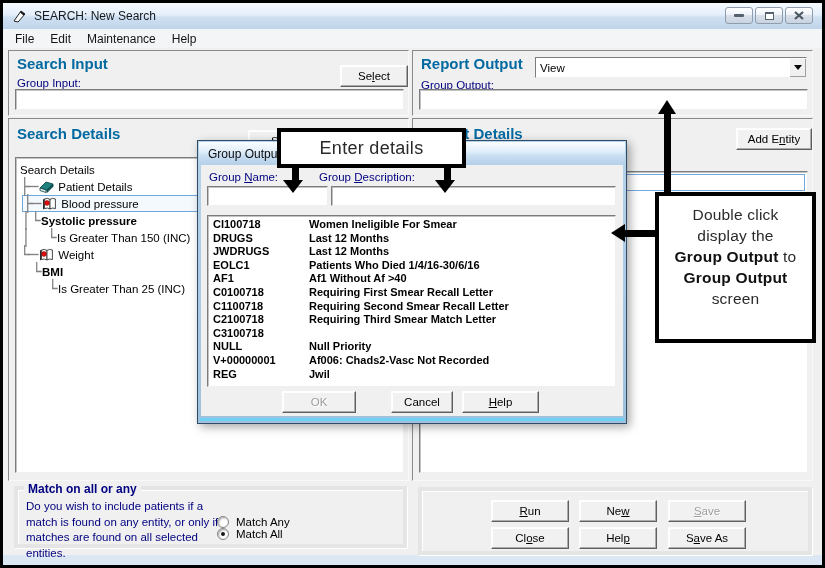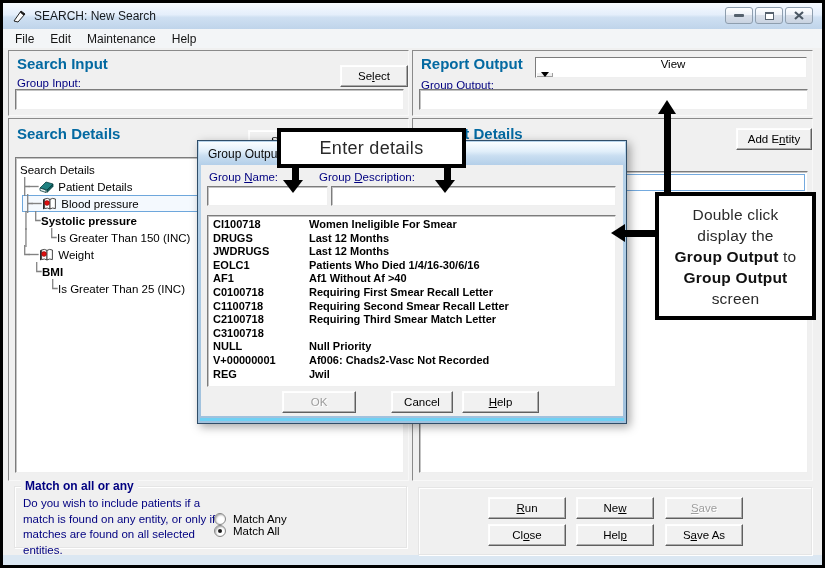--- a/index.html
+++ b/index.html
@@ -31,21 +31,21 @@
     border-color:#7c7c7c #efefef #efefef #7c7c7c;box-shadow:inset 1px 1px 0 #c3c3c3;
     font-size:11.5px;padding:2px 4px;font-family:"Liberation Sans",sans-serif;outline:none;}
   .btn95{position:absolute;box-sizing:border-box;background:#f1f1f1;border:1px solid;
     border-color:#fdfdfd #5f5f5f #5f5f5f #fdfdfd;
     box-shadow:inset -1px -1px 0 #ababab,inset 1px 1px 0 #ffffff;
     font-size:11.5px;color:#000;display:flex;align-items:center;justify-content:center;white-space:nowrap;}
   .btn95.disabled{color:#9d9d9d;text-shadow:1px 1px 0 #fff;}
   .listbox{position:absolute;background:#fff;border:1px solid;box-sizing:border-box;
     border-color:#7c7c7c #efefef #efefef #7c7c7c;box-shadow:inset 1px 1px 0 #c3c3c3;overflow:hidden;}
   .combo{position:absolute;background:#fff;border:1px solid;box-sizing:border-box;
-    border-color:#7c7c7c #efefef #efefef #7c7c7c;display:flex;align-items:center;font-size:11.5px;flex-direction:column;}
+    border-color:#7c7c7c #efefef #efefef #7c7c7c;display:flex;align-items:center;font-size:11.5px;}
   .combo-text{flex:1;padding-left:4px;}
   .combo-btn{width:17px;align-self:stretch;background:#f0f0f0;
     box-shadow:inset 1px 1px 0 #fff,inset -1px -1px 0 #9f9f9f;
     display:flex;align-items:center;justify-content:center;}
   .combo-arrow{width:0;height:0;border-left:4px solid transparent;border-right:4px solid transparent;border-top:5px solid #000;}
   
   .trow{height:17px;display:flex;align-items:center;font-size:11.5px;color:#000;white-space:nowrap;}
   .conn{font-family:"DejaVu Sans Mono",monospace;font-size:16px;line-height:17px;color:#828282;
     display:inline-block;letter-spacing:-1px;flex:none;}
   .c-tee::before{content:"├─";}
@@ -56,21 +56,21 @@
   .c-l::before{content:"└";}
   .sp12{display:inline-block;width:12px;flex:none;}
   .sp28{display:inline-block;width:28px;flex:none;}
   .sp16{display:inline-block;width:16px;flex:none;}
   .b{font-weight:bold;}
   .ticon{width:16px;height:14px;margin:0 3px 0 2px;flex:none;}
   .sel-row{border:1px solid #6ea7dc;background:#f4f9fe;margin:0 2px;box-sizing:border-box;}
   .tree-pad{padding:3px 0 0 4px;}
   .focus-row{position:absolute;left:2px;top:2px;width:381px;height:15px;border:1px solid #74aadf;}
   
-  .groupbox{position:absolute;border:1px solid #e5e5e5;box-sizing:border-box;
+  .groupbox{position:absolute;border:4px solid #e5e5e5;box-sizing:border-box;
     box-shadow:inset 1px 1px 0 #fff,1px 1px 0 #fff;padding-left:44px;}
   .groupbox-legend{position:absolute;top:-8px;left:6px;background:#f0f0f0;padding:0 4px;
     font-weight:bold;font-size:12px;color:#000080;white-space:nowrap;}
   .match-desc{position:absolute;left:8px;top:9px;font-size:11.5px;color:#000080;line-height:15.5px;}
   .radio-row{position:absolute;display:flex;align-items:center;gap:7px;font-size:11.5px;color:#000;}
   .radio{width:12px;height:12px;border-radius:50%;background:#fff;border:1px solid #858585;
     box-shadow:inset 1px 1px 2px rgba(0,0,0,.35),inset -1px -1px 0 #fff;position:relative;flex:none;box-sizing:border-box;}
   .radio.checked::after{content:"";position:absolute;left:3px;top:3px;width:4px;height:4px;border-radius:50%;background:#1a1a1a;}
   
   .dialog{position:absolute;left:197px;top:140px;width:430px;height:284px;box-sizing:border-box;
@@ -81,21 +81,21 @@
     display:flex;align-items:center;padding-left:9px;font-size:12px;color:#0c0c0c;box-sizing:border-box;}
   .dlg-body{position:absolute;left:3px;top:24px;right:3px;bottom:7px;background:#f0f0f0;}
   .dlg-accent{position:absolute;left:2px;right:2px;bottom:2px;height:3px;background:#6fd1f4;}
   .dlg-row{height:13.6px;display:flex;font-size:11px;line-height:13.5px;white-space:nowrap;color:#000;}
   .dlg-col-code{width:96px;padding-left:5px;flex:none;}
   .dlg-rows{padding-top:2px;}
   
   .callout{position:absolute;background:#fff;border:4px solid #000;z-index:20;box-sizing:border-box;color:#2a2a2a;}
   #callout-enter{left:277px;top:128px;width:189px;height:40px;display:flex;align-items:center;
     justify-content:center;font-size:18px;letter-spacing:.3px;}
-  #callout-dc{left:655px;top:192px;width:161px;height:128px;font-size:15.5px;text-align:center;
+  #callout-dc{left:655px;top:192px;width:161px;height:151px;font-size:15.5px;text-align:center;
     line-height:21px;padding-top:8px;letter-spacing:.2px;}
   #callout-dc b{color:#111;}
   .shaft{position:absolute;background:#000;z-index:20;}
   .tri{position:absolute;width:0;height:0;z-index:20;}
   #a1-shaft{left:292px;top:166px;width:7px;height:16px;}
   #a1-head{left:283px;top:180px;border-left:10px solid transparent;border-right:10px solid transparent;border-top:13px solid #000;}
   #a2-shaft{left:444px;top:166px;width:7px;height:16px;}
   #a2-head{left:435px;top:180px;border-left:10px solid transparent;border-right:10px solid transparent;border-top:13px solid #000;}
   #up-shaft{left:664px;top:113px;width:7px;height:79px;}
   #up-head{left:658px;top:100px;border-left:9px solid transparent;border-right:9px solid transparent;border-bottom:14px solid #000;}

